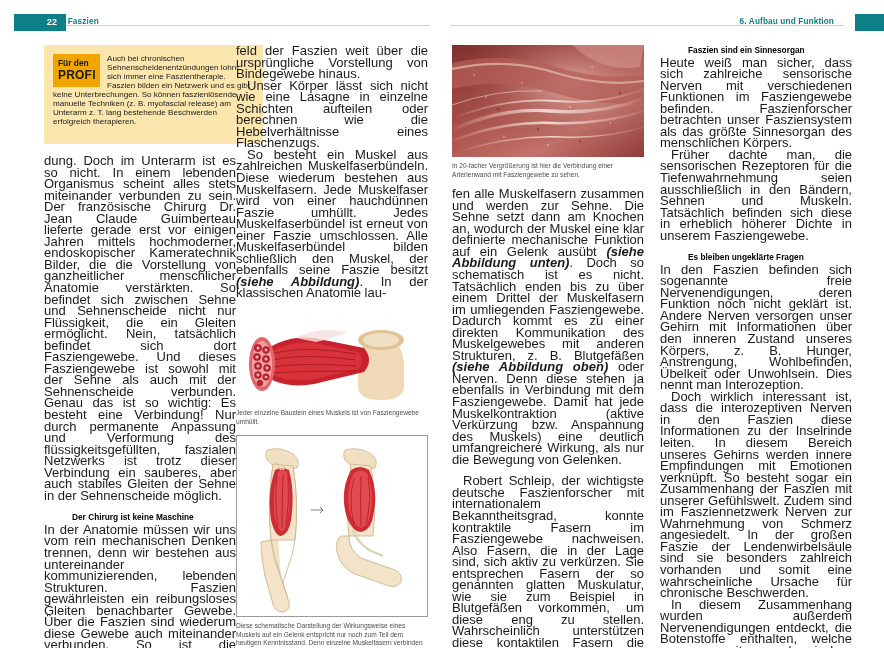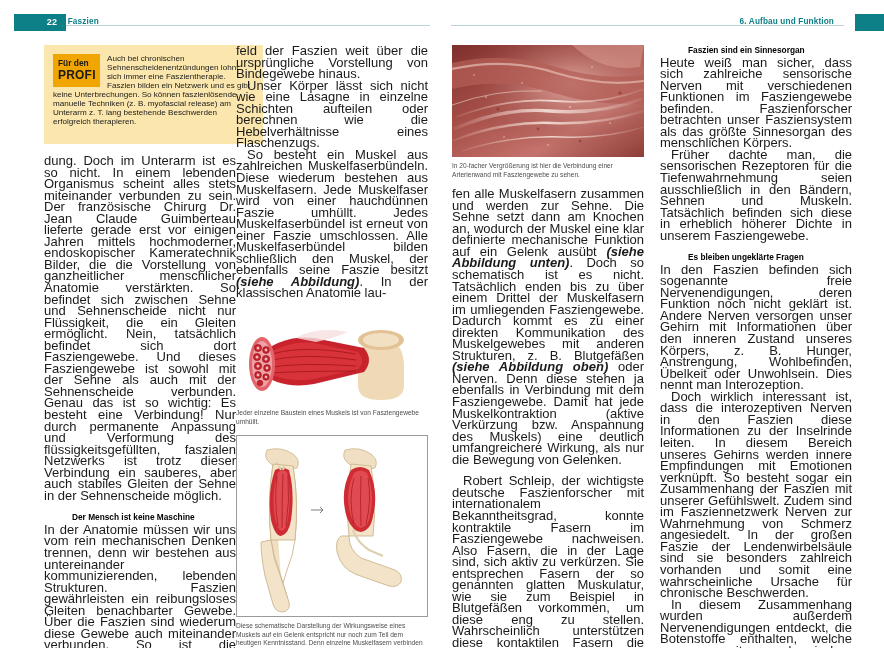--- a/index.html
+++ b/index.html
@@ -186,21 +186,21 @@
     <div class="profi-box">
       <div class="profi-tag">
         <span>Für den</span><br>
         <span class="l2">PROFI</span>
       </div>
       <p class="profi-text">Auch bei chronischen Sehnenscheidenentzündungen lohnt sich immer eine Faszientherapie. Faszien bilden ein Netzwerk und es gibt keine Unterbrechungen. So können faszienlösende, manuelle Techniken (z. B. myofascial release) am Unterarm z. T. lang bestehende Beschwerden erfolgreich therapieren.</p>
     </div>
 
     <p class="body">dung. Doch im Unterarm ist es so nicht. In einem lebenden Organismus scheint alles stets miteinander verbunden zu sein. Der französische Chirurg Dr. Jean Claude Guimberteau lieferte gerade erst vor einigen Jahren mittels hochmoderner, endoskopischer Kameratechnik Bilder, die die Vorstellung von ganzheitlicher menschlicher Anatomie verstärkten. So befindet sich zwischen Sehne und Sehnenscheide nicht nur Flüssigkeit, die ein Gleiten ermöglicht. Nein, tatsächlich befindet sich dort Fasziengewebe. Und dieses Fasziengewebe ist sowohl mit der Sehne als auch mit der Sehnenscheide verbunden. Genau das ist so wichtig: Es besteht eine Verbindung! Nur durch permanente Anpassung und Verformung des flüssigkeitsgefüllten, faszialen Netzwerks ist trotz dieser Verbindung ein sauberes, aber auch stabiles Gleiten der Sehne in der Sehnenscheide möglich.</p>
 
-    <h3 class="subhead">Der Mensch ist keine Maschine</h3>
+    <h3 class="subhead">Der Chirurg ist keine Maschine</h3>
 
     <p class="body">In der Anatomie müssen wir uns vom rein mechanischen Denken trennen, denn wir bestehen aus untereinander kommunizierenden, lebenden Strukturen. Faszien gewährleisten ein reibungsloses Gleiten benachbarter Gewebe. Über die Faszien sind wiederum diese Gewebe auch miteinander verbunden. So ist die ursprüngliche Bezeichnung der alten Anatomen für unsere Faszien recht treffend gewählt: Bindegewebe. Doch de facto reicht das Aufgaben-</p>
   </div>
 
   <div class="col col-2">
 
     <p class="body">feld der Faszien weit über die ursprüngliche Vorstellung von Bindegewebe hinaus.</p>
     <p class="body indent">Unser Körper lässt sich nicht wie eine Lasagne in einzelne Schichten aufteilen oder berechnen wie die Hebelverhältnisse eines Flaschenzugs.</p>
     <p class="body indent"><span>So besteht ein Muskel aus zahlreichen Muskelfaserbündeln. Diese wiederum bestehen aus Muskelfasern. Jede Muskelfaser wird von einer hauchdünnen Faszie umhüllt. Jedes Muskelfaserbündel ist erneut von einer Faszie umschlossen. Alle Muskelfaserbündel bilden schließlich den Muskel, der ebenfalls seine Faszie besitzt </span><em class="ital">(siehe Abbildung)</em><span>. In der klassischen Anatomie lau-</span></p>
 

